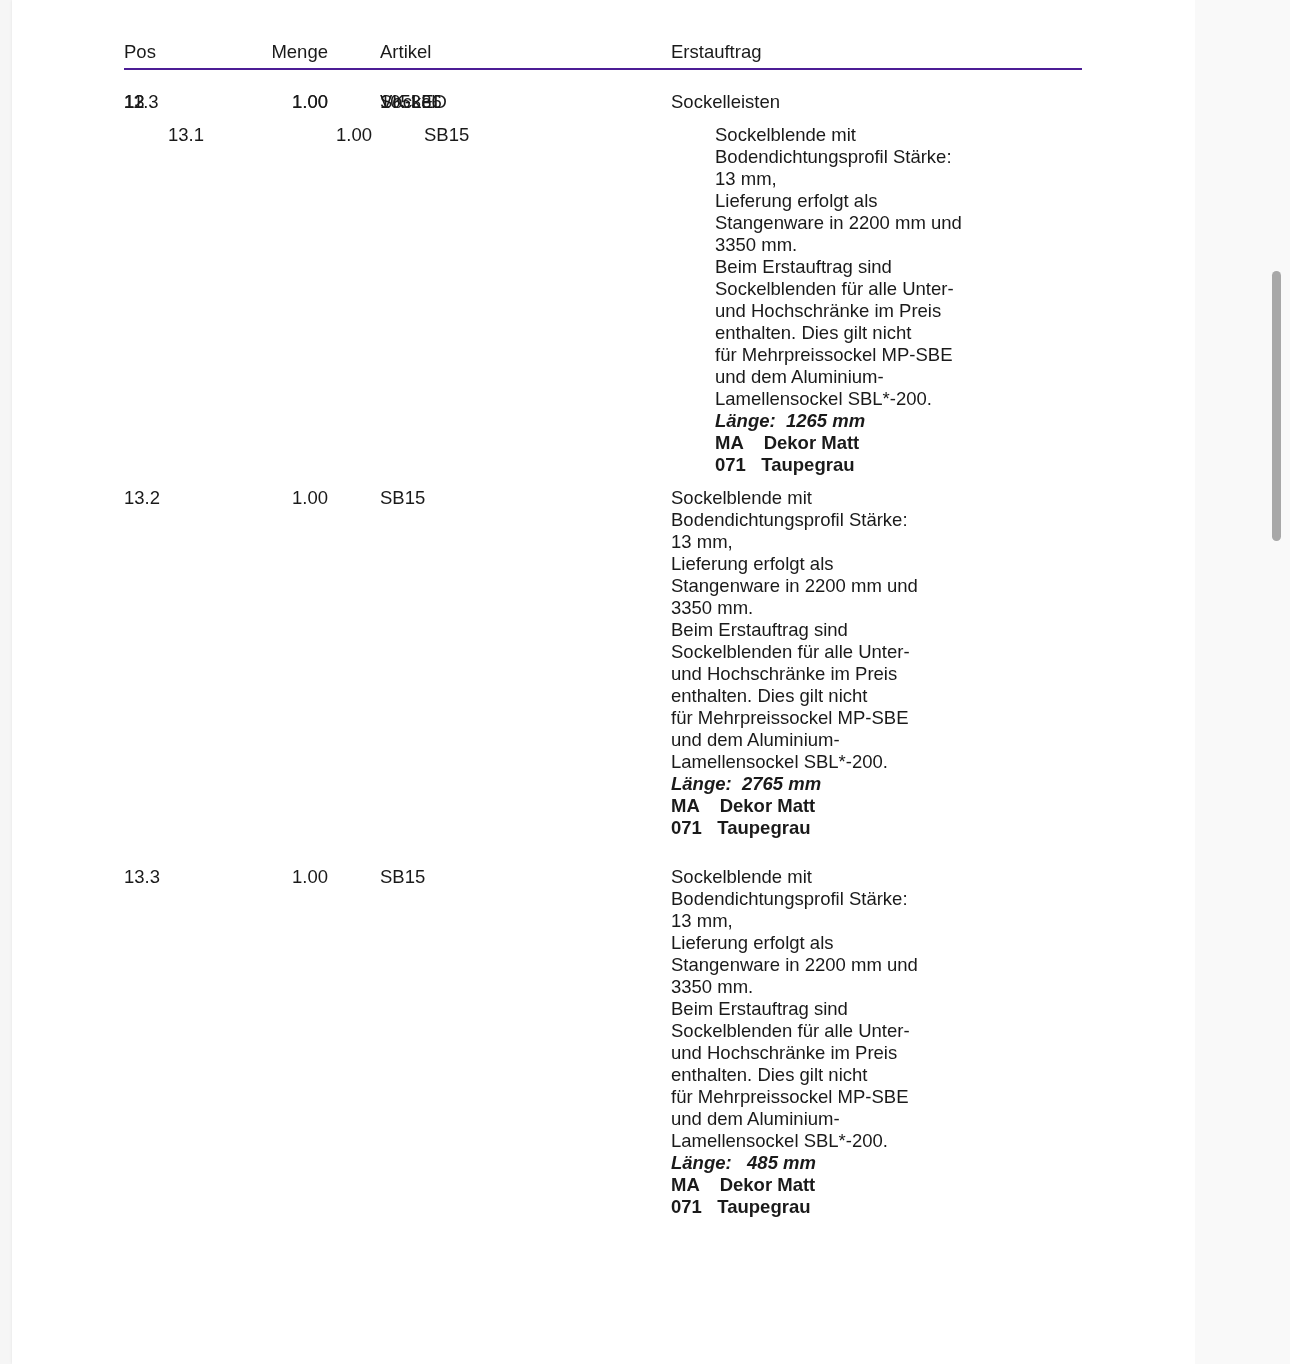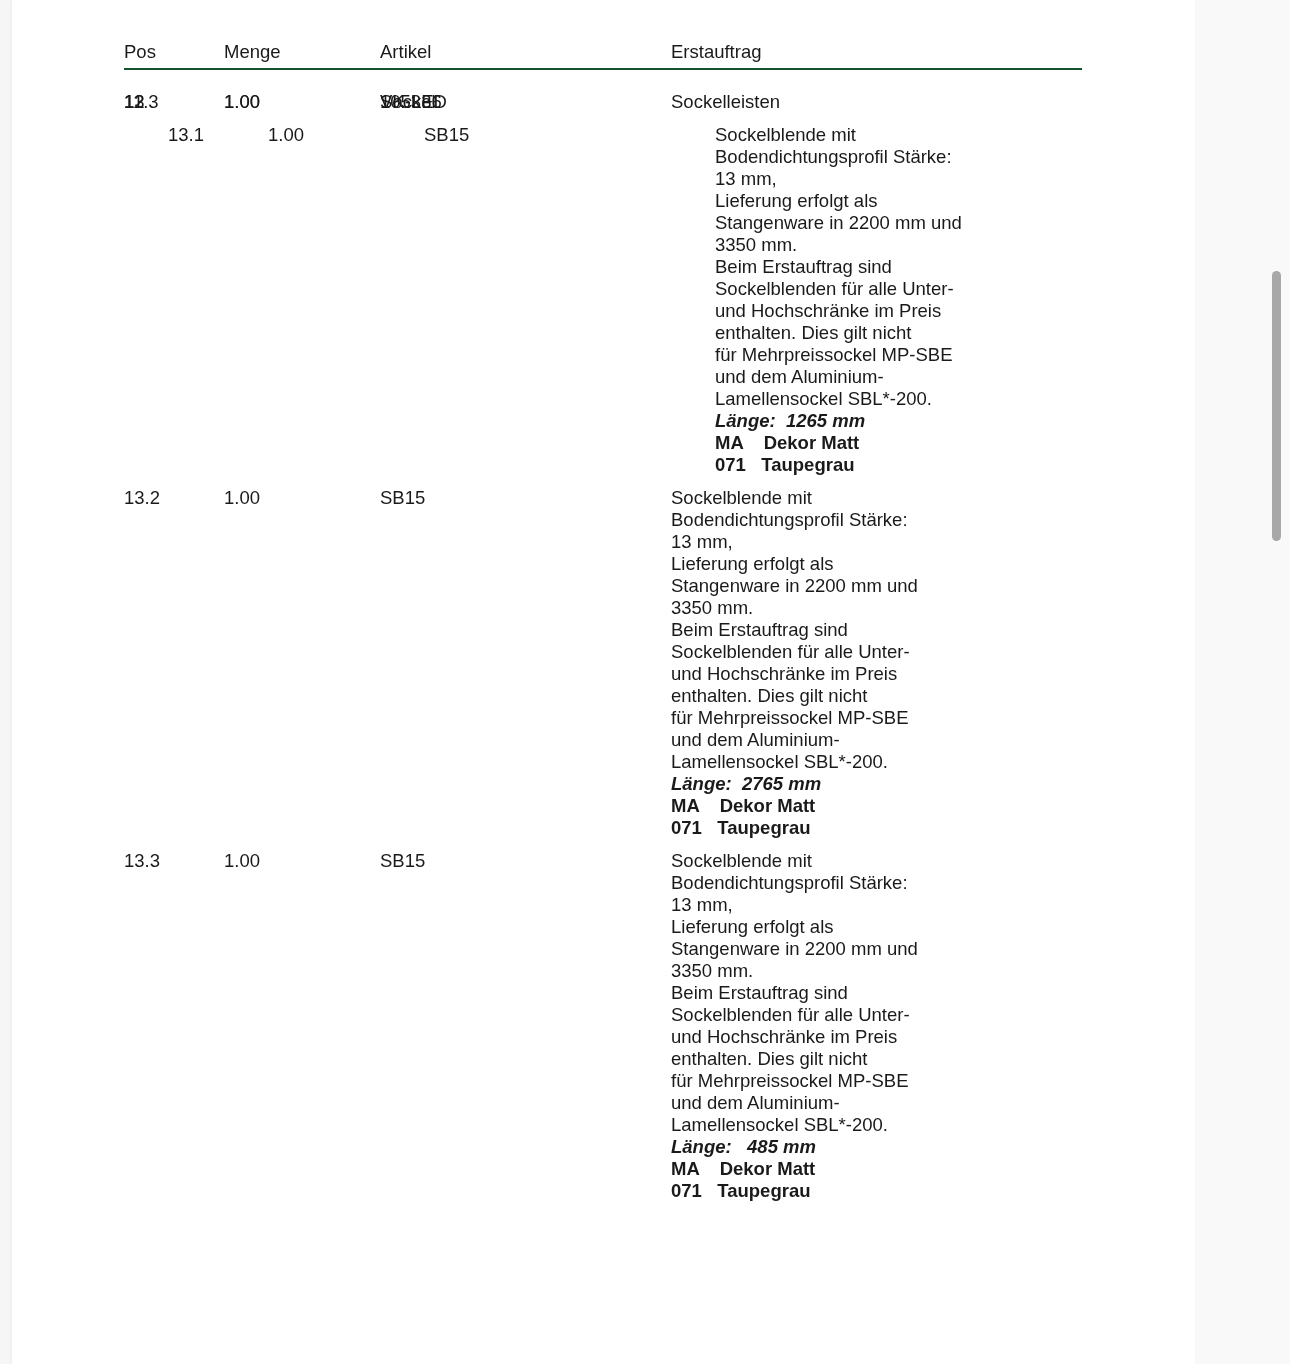--- a/index.html
+++ b/index.html
@@ -21,26 +21,26 @@
   .scrollbar-thumb {
     position:absolute; left:1272px; top:271px; width:9px; height:270px;
     background:#a8a8a8; border-radius:5px;
   }
   .table {
     position:absolute; left:124px; top:40px; width:958px;
     color:#1a1a1a; font-size:18.5px; line-height:22px;
   }
   .hdr {
     position:relative; height:28px;
-    border-bottom:2px solid #14532d;
+    border-bottom:2px solid #4c1d95;
   }
   .row { position:relative; }
   .c { position:absolute; top:0; }
   .c-pos { left:0; }
-  .c-menge { left:100px; width:104px; }
+  .c-menge { left:100px; width:104px; text-align:right; }
   .c-art { left:256px; }
   .c-desc { left:547px; width:300px; position:relative; display:block; }
   .hdr .c { top:1px; }
   .hdr .c-desc { position:absolute; }
   .desc-line { display:block; white-space:pre; }
   .it { font-style:italic;font-weight:bold; }
   .bold { font-weight:bold; }
 </style>
 </head>
 <body>
@@ -114,21 +114,21 @@
           <span class="desc-line">und Hochschränke im Preis</span>
           <span class="desc-line">enthalten. Dies gilt nicht</span>
           <span class="desc-line">für Mehrpreissockel MP-SBE</span>
           <span class="desc-line">und dem Aluminium-</span>
           <span class="desc-line">Lamellensockel SBL*-200.</span>
           <span class="desc-line it">Länge:  2765 mm</span>
           <span class="desc-line bold">MA    Dekor Matt</span>
           <span class="desc-line bold">071   Taupegrau</span>
         </div>
       </div>
-      <div class="row" style="margin-top: 11px;">
+      <div class="row" style="margin-top: 27px;">
         <span class="c c-pos">13.3</span>
         <span class="c c-menge">1.00</span>
         <span class="c c-art">SB15</span>
         <div class="c-desc">
           <span class="desc-line">Sockelblende mit</span>
           <span class="desc-line">Bodendichtungsprofil Stärke:</span>
           <span class="desc-line">13 mm,</span>
           <span class="desc-line">Lieferung erfolgt als</span>
           <span class="desc-line">Stangenware in 2200 mm und</span>
           <span class="desc-line">3350 mm.</span>

